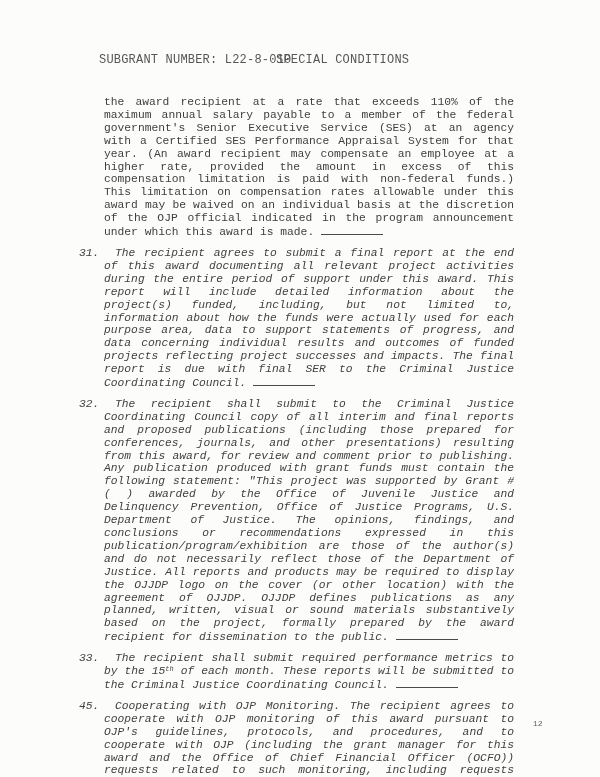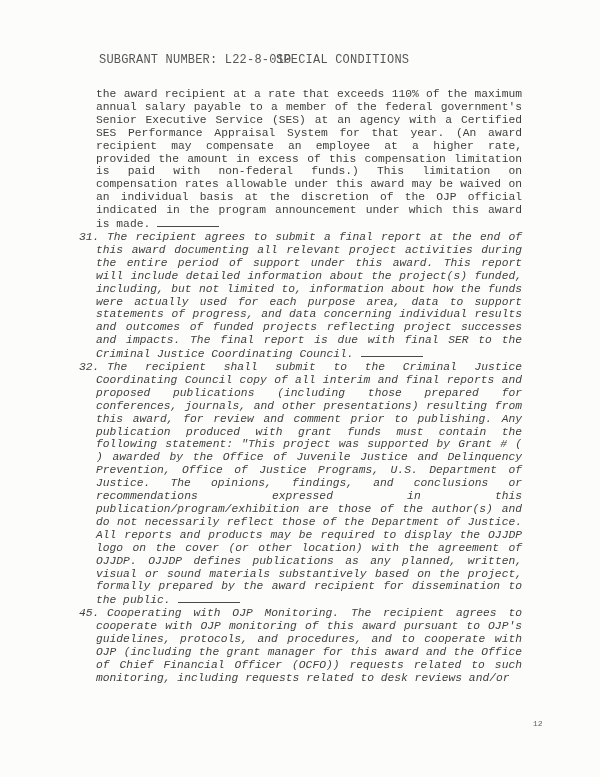--- a/index.html
+++ b/index.html
@@ -35,21 +35,21 @@
     position: absolute;
     top: 88px;
     left: 96px;
     width: 426px;
     font-size: 11.3px;
     line-height: 12.9px;
     text-align: justify;
     color: #3f3f3f;
   }
   p.para {
-    margin: 0;
+    margin: 8px;
     padding: 0;
   }
   .item {
     position: relative;
     font-style: italic;
   }
   .item .num {
     position: absolute;
     left: -17px;
     top: 0;
@@ -97,20 +97,24 @@
     <div class="item">
       <span class="num">31.</span>
       <p class="para"><span>The recipient agrees to submit a final report at the end of this award documenting all relevant project activities during the entire period of support under this award. This report will include detailed information about the project(s) funded, including, but not limited to, information about how the funds were actually used for each purpose area, data to support statements of progress, and data concerning individual results and outcomes of funded projects reflecting project successes and impacts. The final report is due with final SER to the Criminal Justice Coordinating Council.</span><span class="blank"></span></p>
     </div>
 
     <div class="item">
       <span class="num">32.</span>
       <p class="para"><span>The recipient shall submit to the Criminal Justice Coordinating Council copy of all interim and final reports and proposed publications (including those prepared for conferences, journals, and other presentations) resulting from this award, for review and comment prior to publishing. Any publication produced with grant funds must contain the following statement: "This project was supported by Grant # ( ) awarded by the Office of Juvenile Justice and Delinquency Prevention, Office of Justice Programs, U.S. Department of Justice. The opinions, findings, and conclusions or recommendations expressed in this publication/program/exhibition are those of the author(s) and do not necessarily reflect those of the Department of Justice. All reports and products may be required to display the OJJDP logo on the cover (or other location) with the agreement of OJJDP. OJJDP defines publications as any planned, written, visual or sound materials substantively based on the project, formally prepared by the award recipient for dissemination to the public.</span><span class="blank"></span></p>
     </div>
 
+    <div class="item">
+      <span class="num">33.</span>
+      <p class="para"><span>The recipient shall submit required performance metrics to by the 15</span><sup class="ord">th</sup><span> of each month. These reports will be submitted to the Criminal Justice Coordinating Council.</span><span class="blank"></span></p>
+    </div>
 
     <div class="item">
       <span class="num">45.</span>
       <p class="para"><span>Cooperating with OJP Monitoring. The recipient agrees to cooperate with OJP monitoring of this award pursuant to OJP's guidelines, protocols, and procedures, and to cooperate with OJP (including the grant manager for this award and the Office of Chief Financial Officer (OCFO)) requests related to such monitoring, including requests related to desk reviews and/or</span></p>
     </div>
 
   </div>
 
   <div class="pageno">12</div>
 

